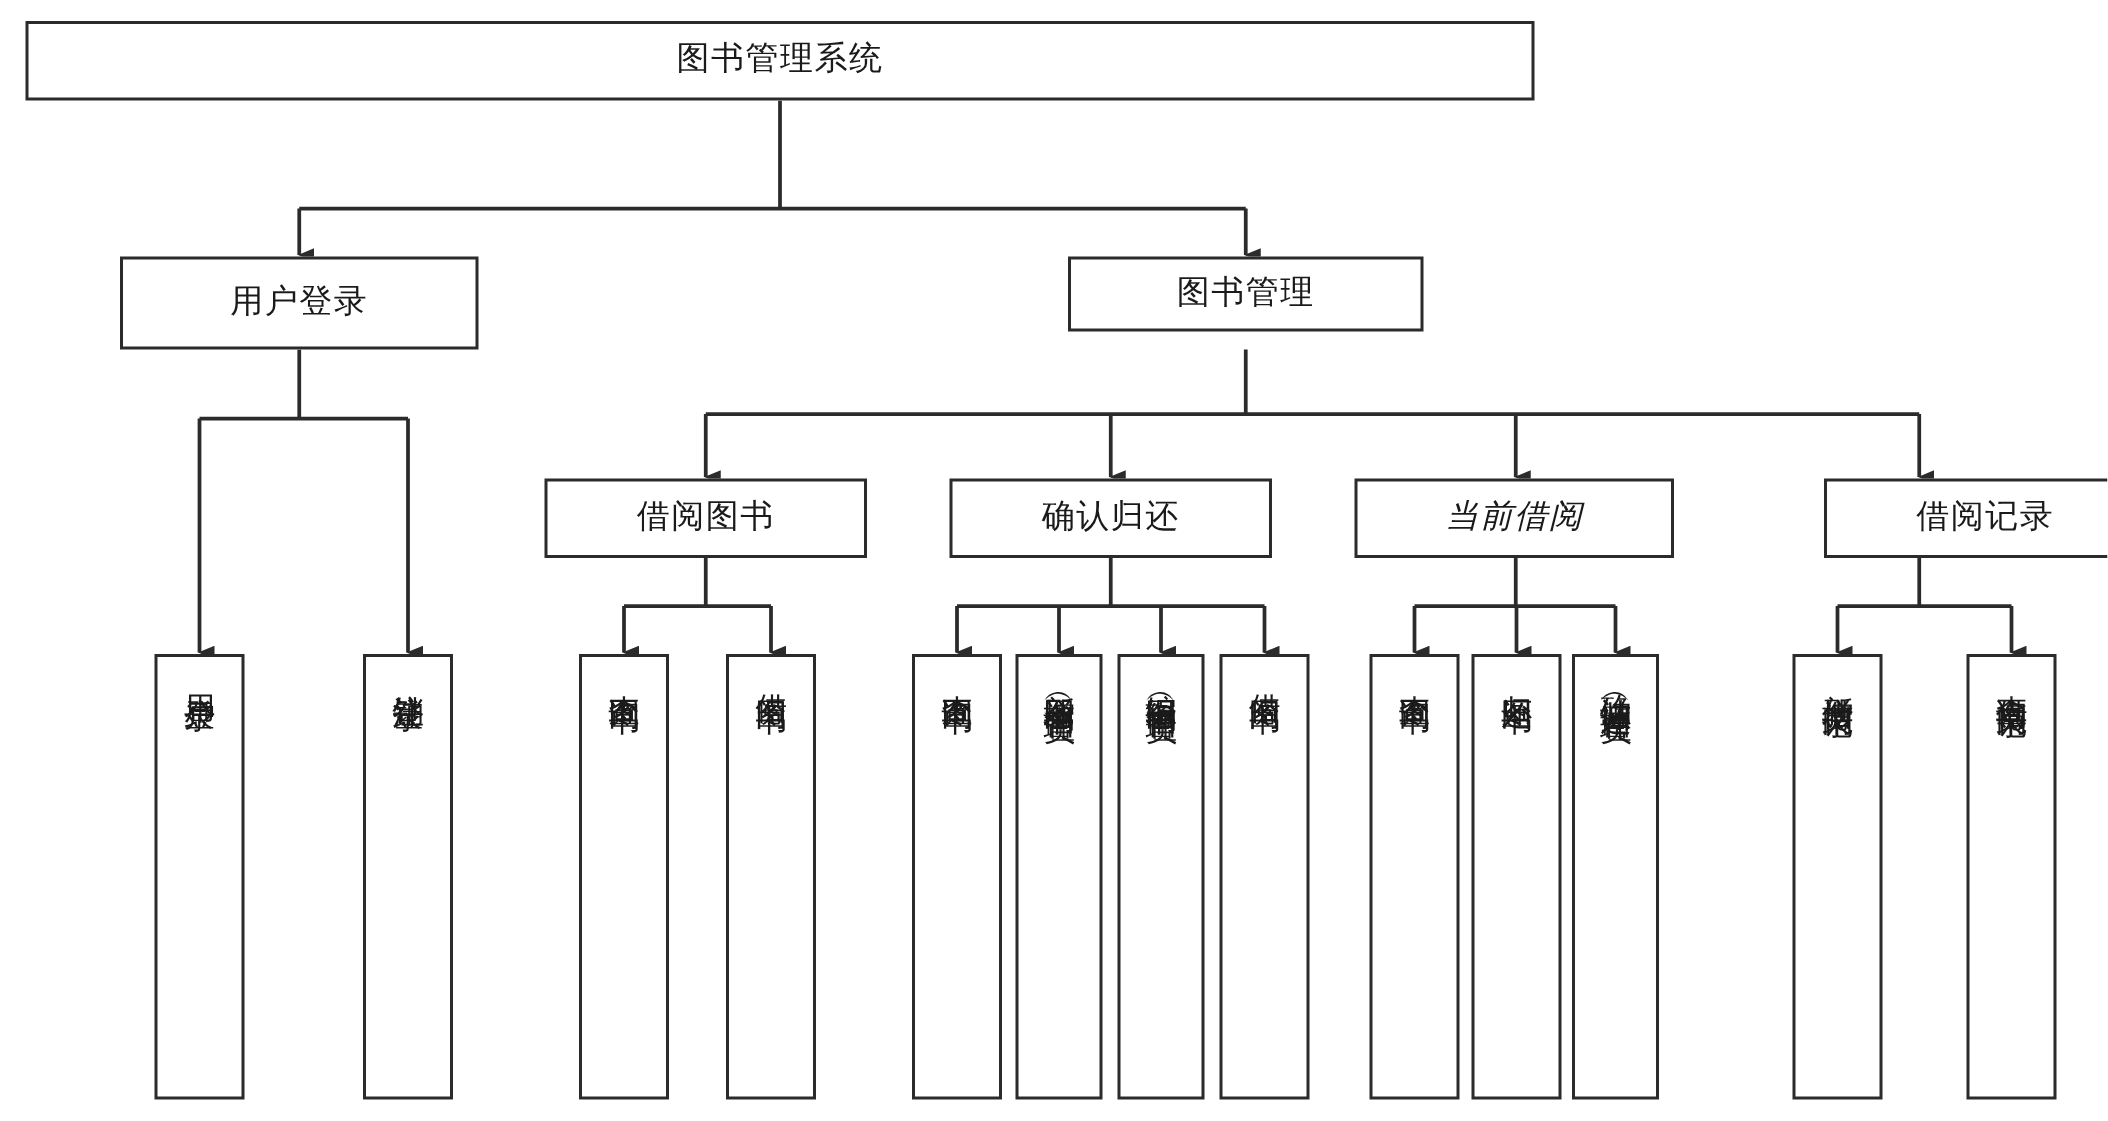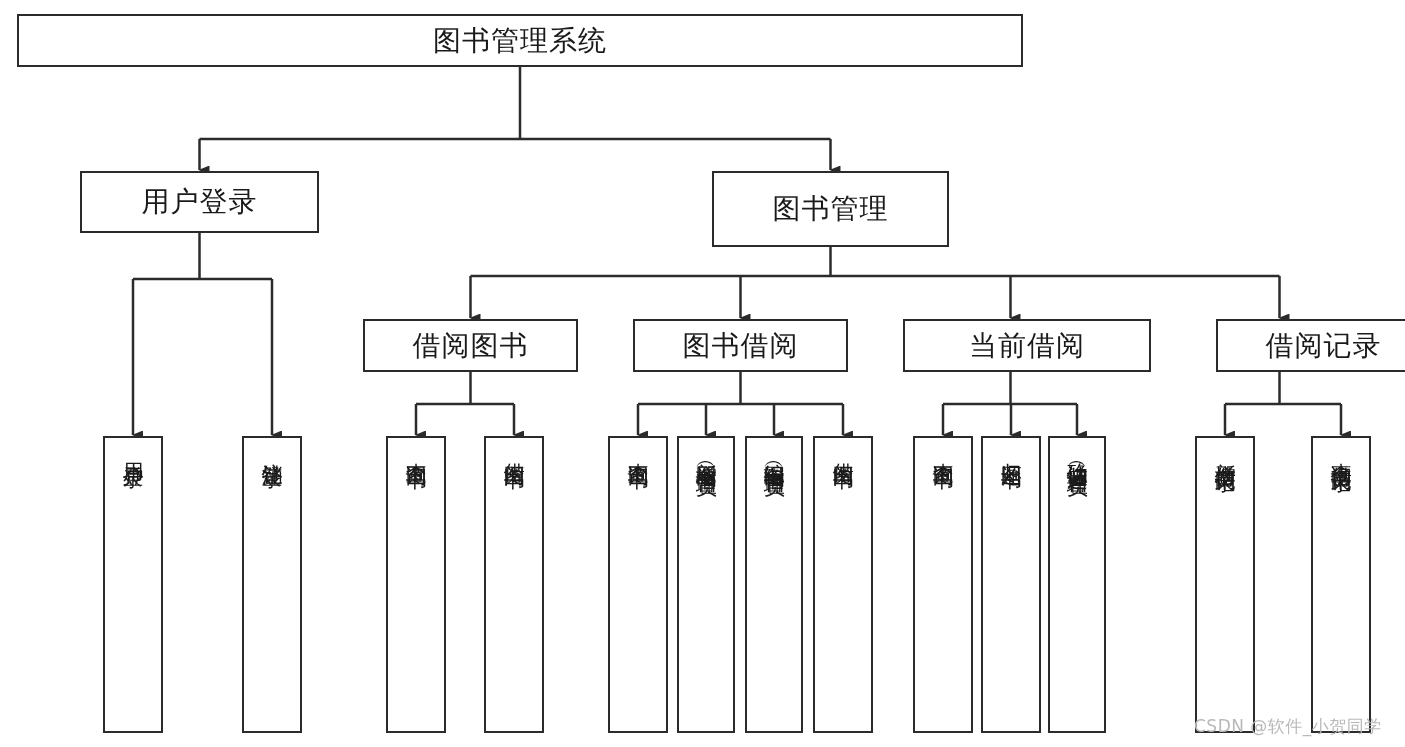--- a/index.html
+++ b/index.html
@@ -31,21 +31,21 @@
     box-sizing: border-box;
     border: 2.5px solid #2b2b2b;
     background: #ffffff;
     display: flex;
     align-items: center;
     justify-content: center;
     color: #1a1a1a;
     z-index: 2;
   }
   .node-h .label {
-    font-size: 28px;
+    font-size: 22px;
     line-height: 1.2;
     letter-spacing: 1px;
     white-space: nowrap;
   }
   .node-v {
     padding: 8px 2px;
     align-items: flex-start;
     justify-content: center;
   }
   .node-v .label {
@@ -113,30 +113,30 @@
       </g>
   </svg>
 
   <div id="nodes">
       <div class="node node-h" style="left: 17px; top: 14px; width: 1006px; height: 53px;">
         <span class="label">图书管理系统</span>
       </div>
       <div class="node node-h" style="left: 80px; top: 171px; width: 239px; height: 62px;">
         <span class="label">用户登录</span>
       </div>
-      <div class="node node-h" style="left: 712px; top: 171px; width: 237px; height: 76px;">
+      <div class="node node-h" style="left: 712px; top: 171px; width: 237px; height: 50px;">
         <span class="label">图书管理</span>
       </div>
       <div class="node node-h" style="left: 363px; top: 319px; width: 215px; height: 53px;">
         <span class="label">借阅图书</span>
       </div>
       <div class="node node-h" style="left: 633px; top: 319px; width: 215px; height: 53px;">
-        <span class="label">图书借阅</span>
+        <span class="label">确认归还</span>
       </div>
-      <div class="node node-h" style="left: 903px; top: 319px; width: 248px; height: 53px;">
+      <div class="node node-h" style="left: 903px; top: 319px; width: 213px; height: 53px; font-style: italic;">
         <span class="label">当前借阅</span>
       </div>
       <div class="node node-h" style="left: 1216px; top: 319px; width: 215px; height: 53px;">
         <span class="label">借阅记录</span>
       </div>
       <div class="node node-v" style="left: 103px; top: 436px; width: 60px; height: 297px;">
         <span class="label">用户登录</span>
       </div>
       <div class="node node-v" style="left: 242px; top: 436px; width: 60px; height: 297px;">
         <span class="label">注销登录</span>
@@ -169,15 +169,14 @@
         <span class="label">确认归还（管理员）</span>
       </div>
       <div class="node node-v" style="left: 1195px; top: 436px; width: 60px; height: 297px;">
         <span class="label">新增借阅记录</span>
       </div>
       <div class="node node-v" style="left: 1311px; top: 436px; width: 60px; height: 297px;">
         <span class="label">查询借阅记录</span>
       </div>
     </div>
 
-  <div class="watermark" style="left: 1194px; top: 715px;">CSDN @软件_小贺同学</div>
 
 </div>
 
 </body></html>

